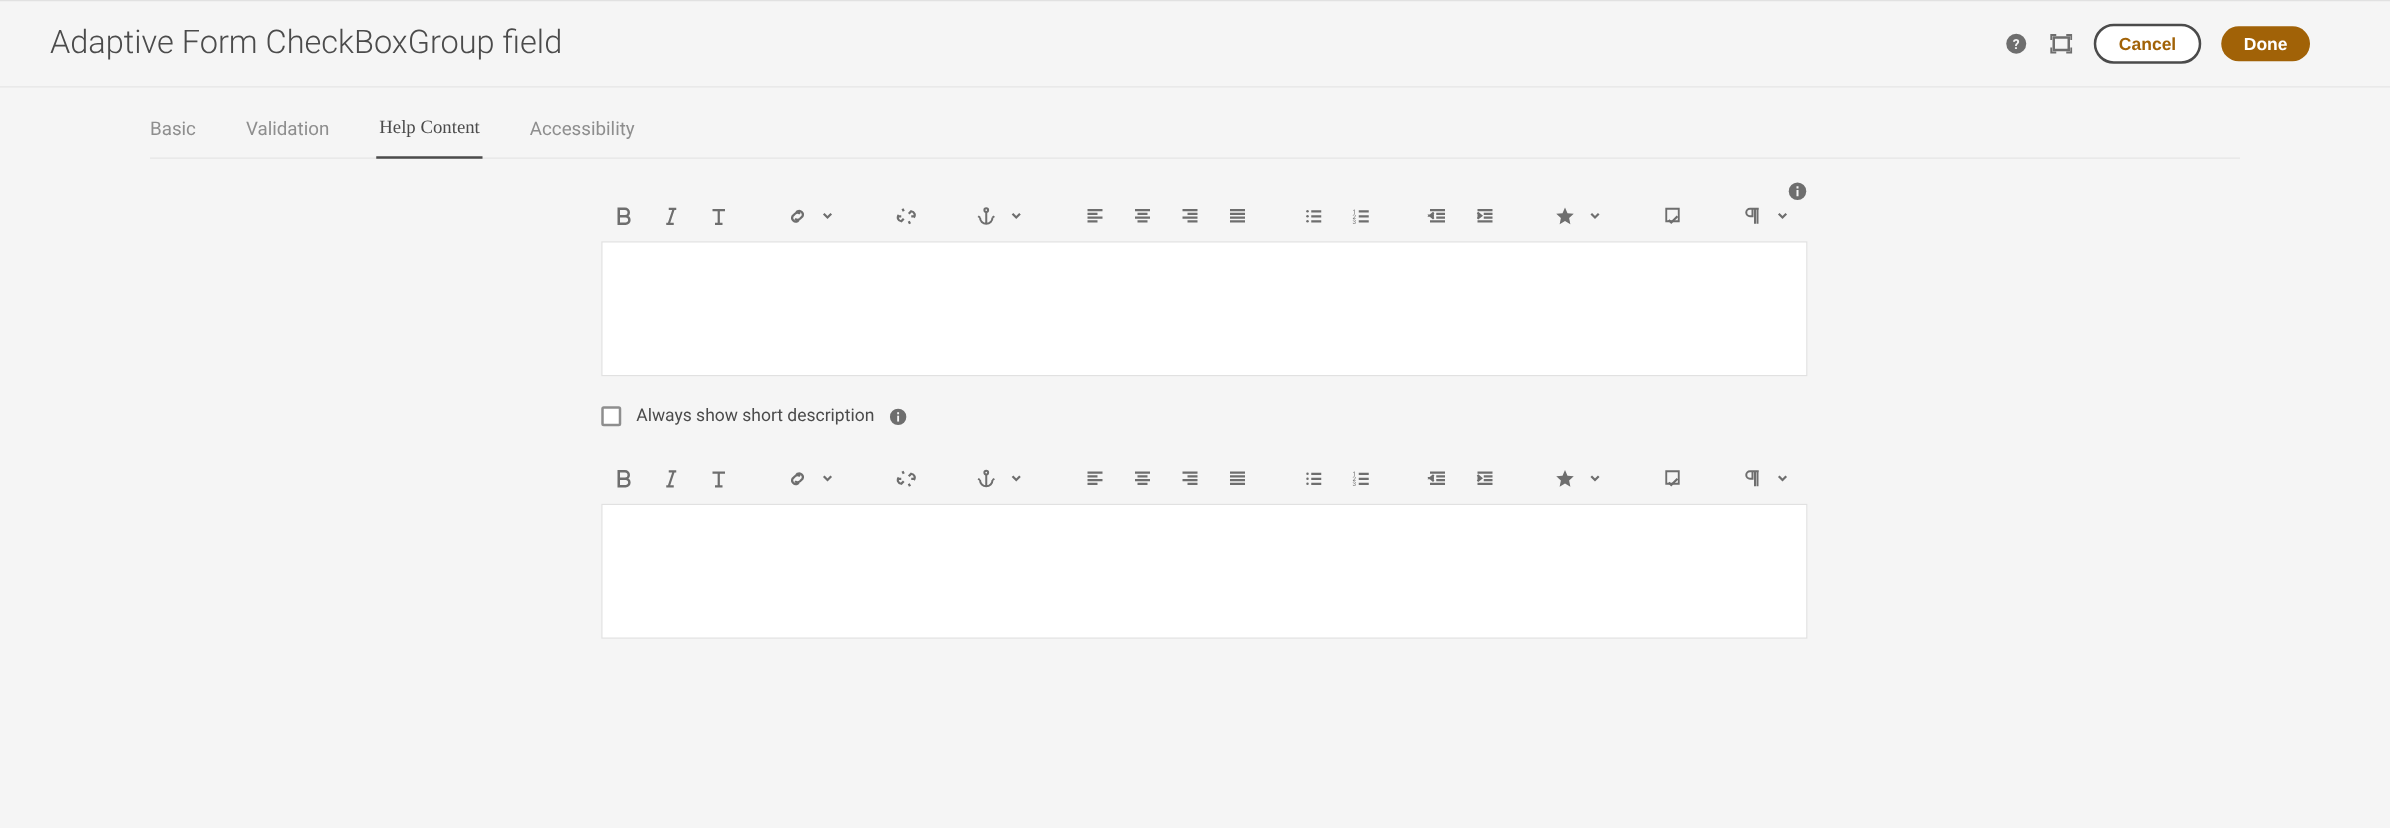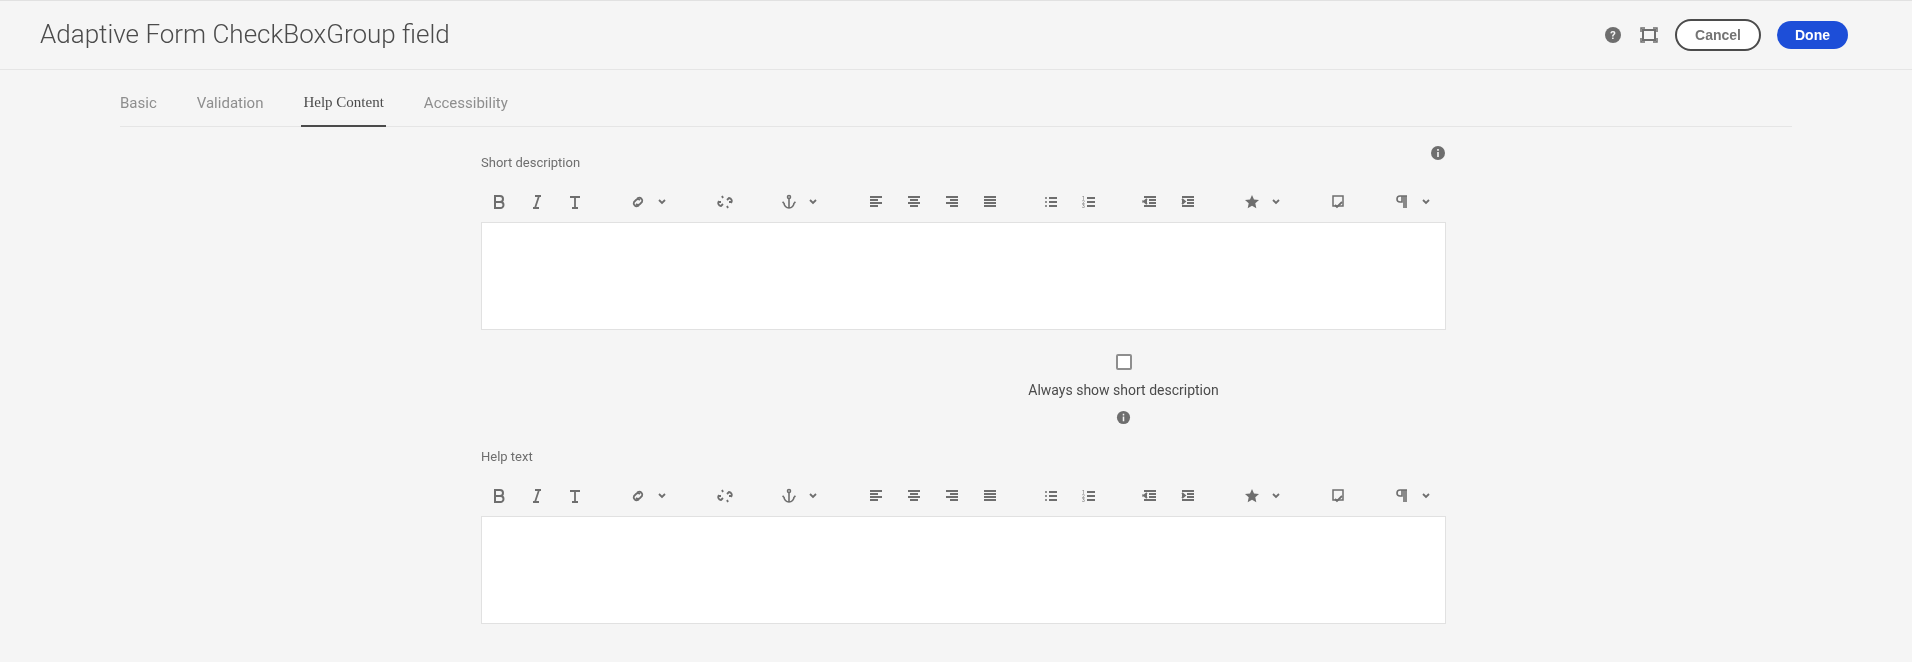--- a/index.html
+++ b/index.html
@@ -47,24 +47,24 @@
     border-radius: 16px;
     padding: 6px 18px;
     font-size: 14px;
     font-weight: 600;
     cursor: pointer;
     border: none;
   }
   .btn-outline {
     background: #fff;
     border: 2px solid #4b4b4b;
-    color: #737373;
+    color: #a16207;
   }
   .btn-primary {
-    background: #1d4ed8;
+    background: #a16207;
     color: #fff;
   }
 
   .tabs {
     display: flex;
     justify-content: flex-start;
     gap: 40px;
     border-bottom: 1px solid #e5e5e5;
     margin: 0 120px;
     padding-top: 24px;
@@ -147,21 +147,20 @@
     height: 108px;
     width: 100%;
   }
   .checkbox-row {
     display: flex;
     align-items: center;
     gap: 12px;
     margin: 24px 0 24px 335px;
     font-size: 14px;
     color: #4b4b4b;
-    flex-direction: column;
   }
   .checkbox {
     width: 16px; height: 16px;
     border: 2px solid #8e8e8e;
     border-radius: 2px;
     background: #fff;
     cursor: pointer;
     flex-shrink: 0;
   }
   .info-inline {
@@ -205,21 +204,20 @@
   <div class="content">
 
     <div class="field-block">
       <span class="info-right">
         <svg width="16" height="16" viewBox="0 0 16 16">
             <circle cx="8" cy="8" r="7" fill="#6e6e6e"></circle>
             <rect x="7.2" y="7" width="1.6" height="5" fill="#f5f5f5"></rect>
             <rect x="7.2" y="4" width="1.6" height="1.8" fill="#f5f5f5"></rect>
           </svg>
       </span>
-      <div class="field-label">Short description</div>
       <div class="editor-wrap">
         <div class="toolbar">
           <span class="tb-btn">
               <svg width="16" height="16" viewBox="0 0 16 16" fill="currentColor">
                 <path d="M4 2h5a3 3 0 010 6H4zM4 8h5.5a3 3 0 010 6H4z" fill="none" stroke="currentColor" stroke-width="2"></path>
               </svg>
             </span>
           <span class="tb-btn">
               <svg width="16" height="16" viewBox="0 0 16 16" fill="currentColor">
                 <path d="M6 2h6M4 14h6M10 2l-4 12" stroke="currentColor" stroke-width="1.8" fill="none"></path>
@@ -356,21 +354,20 @@
       <span class="info-inline">
         <svg width="15" height="15" viewBox="0 0 16 16">
             <circle cx="8" cy="8" r="7" fill="#6e6e6e"></circle>
             <rect x="7.2" y="7" width="1.6" height="5" fill="#f5f5f5"></rect>
             <rect x="7.2" y="4" width="1.6" height="1.8" fill="#f5f5f5"></rect>
           </svg>
       </span>
     </div>
 
     <div class="field-block">
-      <div class="field-label">Help text</div>
       <div class="editor-wrap">
         <div class="toolbar">
           <span class="tb-btn">
               <svg width="16" height="16" viewBox="0 0 16 16" fill="currentColor">
                 <path d="M4 2h5a3 3 0 010 6H4zM4 8h5.5a3 3 0 010 6H4z" fill="none" stroke="currentColor" stroke-width="2"></path>
               </svg>
             </span>
           <span class="tb-btn">
               <svg width="16" height="16" viewBox="0 0 16 16" fill="currentColor">
                 <path d="M6 2h6M4 14h6M10 2l-4 12" stroke="currentColor" stroke-width="1.8" fill="none"></path>

